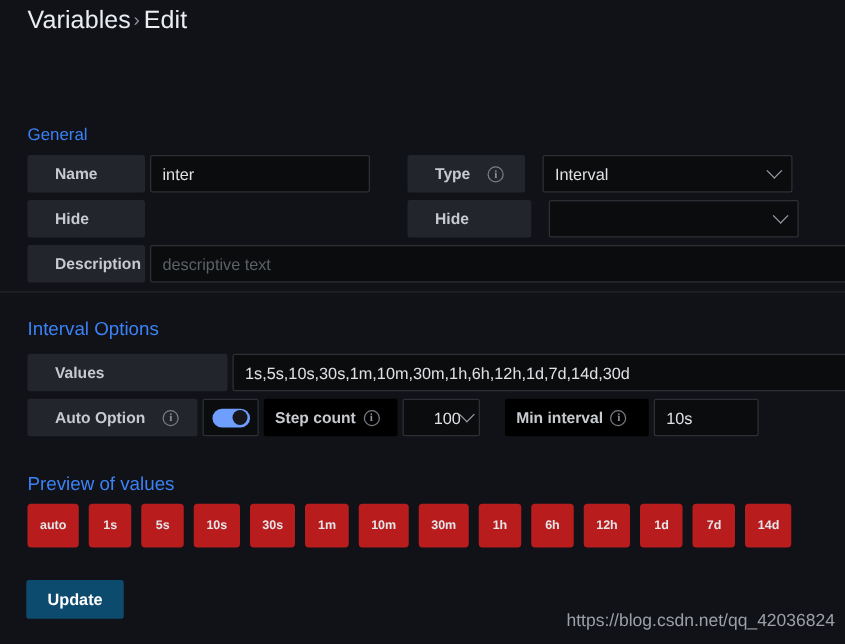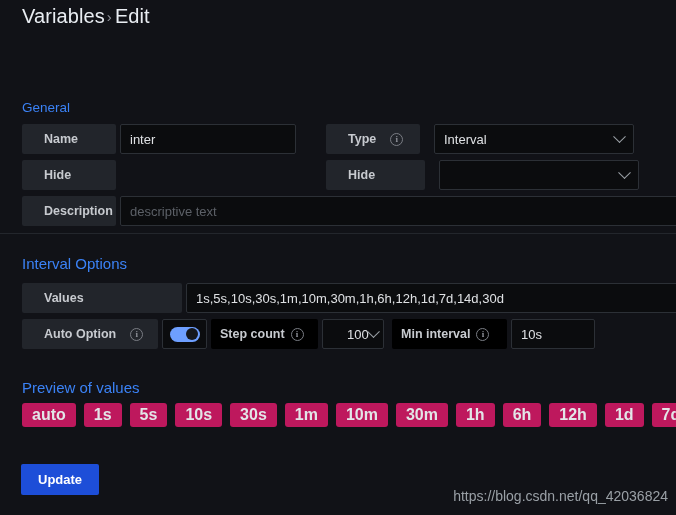--- a/index.html
+++ b/index.html
@@ -182,49 +182,49 @@
     padding: 0 9px;
     font-size: 12.5px;
     font-weight: bold;
     color: #c7cacf;
     white-space: nowrap;
     margin-left: 4px;
     flex: none;
   }
   #step-label { width: 107px; }
   #step-select { width: 62px; margin-left: 4px; padding-left: 24px; }
-  #min-label { width: 115px; margin-left: 8px; }
+  #min-label { width: 115px; margin-left: 20px; }
   #min-input { width: 84px; margin-left: 4px; }
 
   
   .chips {
     position: absolute;
     left: 22px; top: 403px;
     display: flex;
     gap: 8px;
   }
   .chip {
-    background: #be185d;
+    background: #b91c1c;
     border-radius: 3px;
-    height: 24px;
+    height: 35px;
     min-width: 34px;
     padding: 0 10px;
     display: flex;
     align-items: center;
     justify-content: center;
-    font-size: 16px;
+    font-size: 10px;
     font-weight: bold;
     color: #e3e5e8;
   }
 
   
   .update-btn {
     position: absolute;
     left: 21px; top: 464px;
-    background: #1d4ed8;
+    background: #0c4a6e;
     color: #ffffff;
     font-size: 13px;
     font-weight: bold;
     border: none;
     border-radius: 2px;
     height: 31px;
     padding: 0 17px;
     cursor: pointer;
     font-family: "Liberation Sans", sans-serif;
   }

